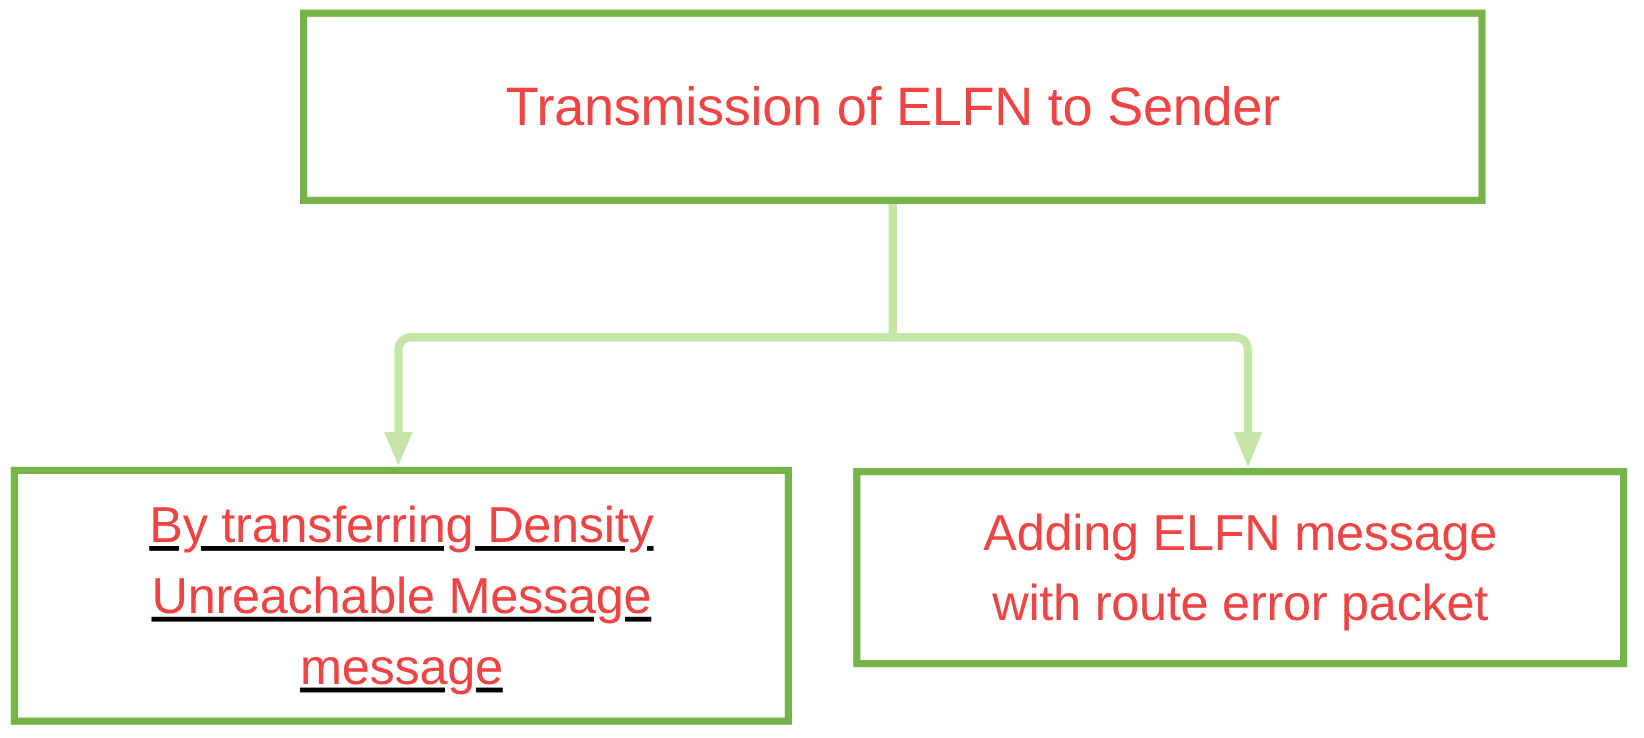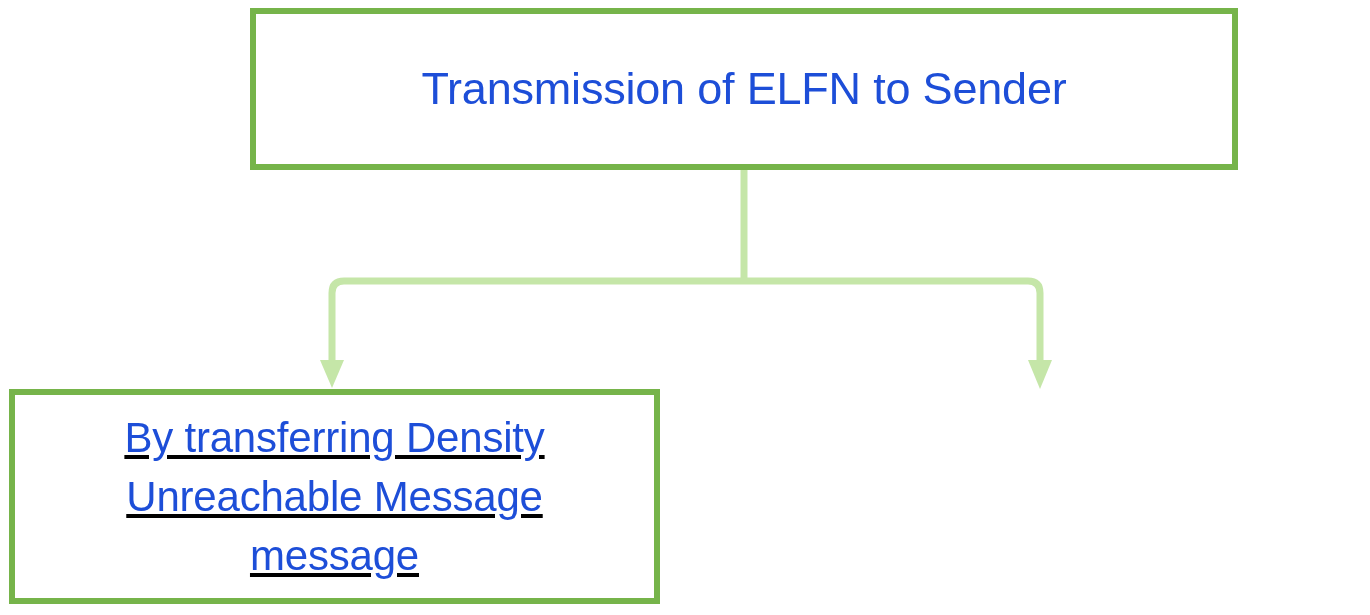--- a/index.html
+++ b/index.html
@@ -28,21 +28,21 @@
     box-sizing: border-box;
     background: #ffffff;
     border: 6px solid #76b44a;
     display: flex;
     align-items: center;
     justify-content: center;
     text-align: center;
   }
 
   .node-label {
-    color: #1d4ed8;
+    color: #ef4444;
     font-family: "Liberation Sans", sans-serif;
     font-weight: 400;
     letter-spacing: -0.2px;
     white-space: pre-line;
   }
 
   
   #node-root {
     left: 250px;
     top: 8px;
@@ -109,14 +109,18 @@
   <div class="node-box" id="node-root">
     <span class="node-label">Transmission of ELFN to Sender</span>
   </div>
 
   <div class="node-box" id="node-left">
     <span class="node-label">By transferring Density
 Unreachable Message
 message</span>
   </div>
 
+  <div class="node-box" id="node-right">
+    <span class="node-label">Adding ELFN message
+with route error packet</span>
+  </div>
 
 </div>
 
 </body></html>

